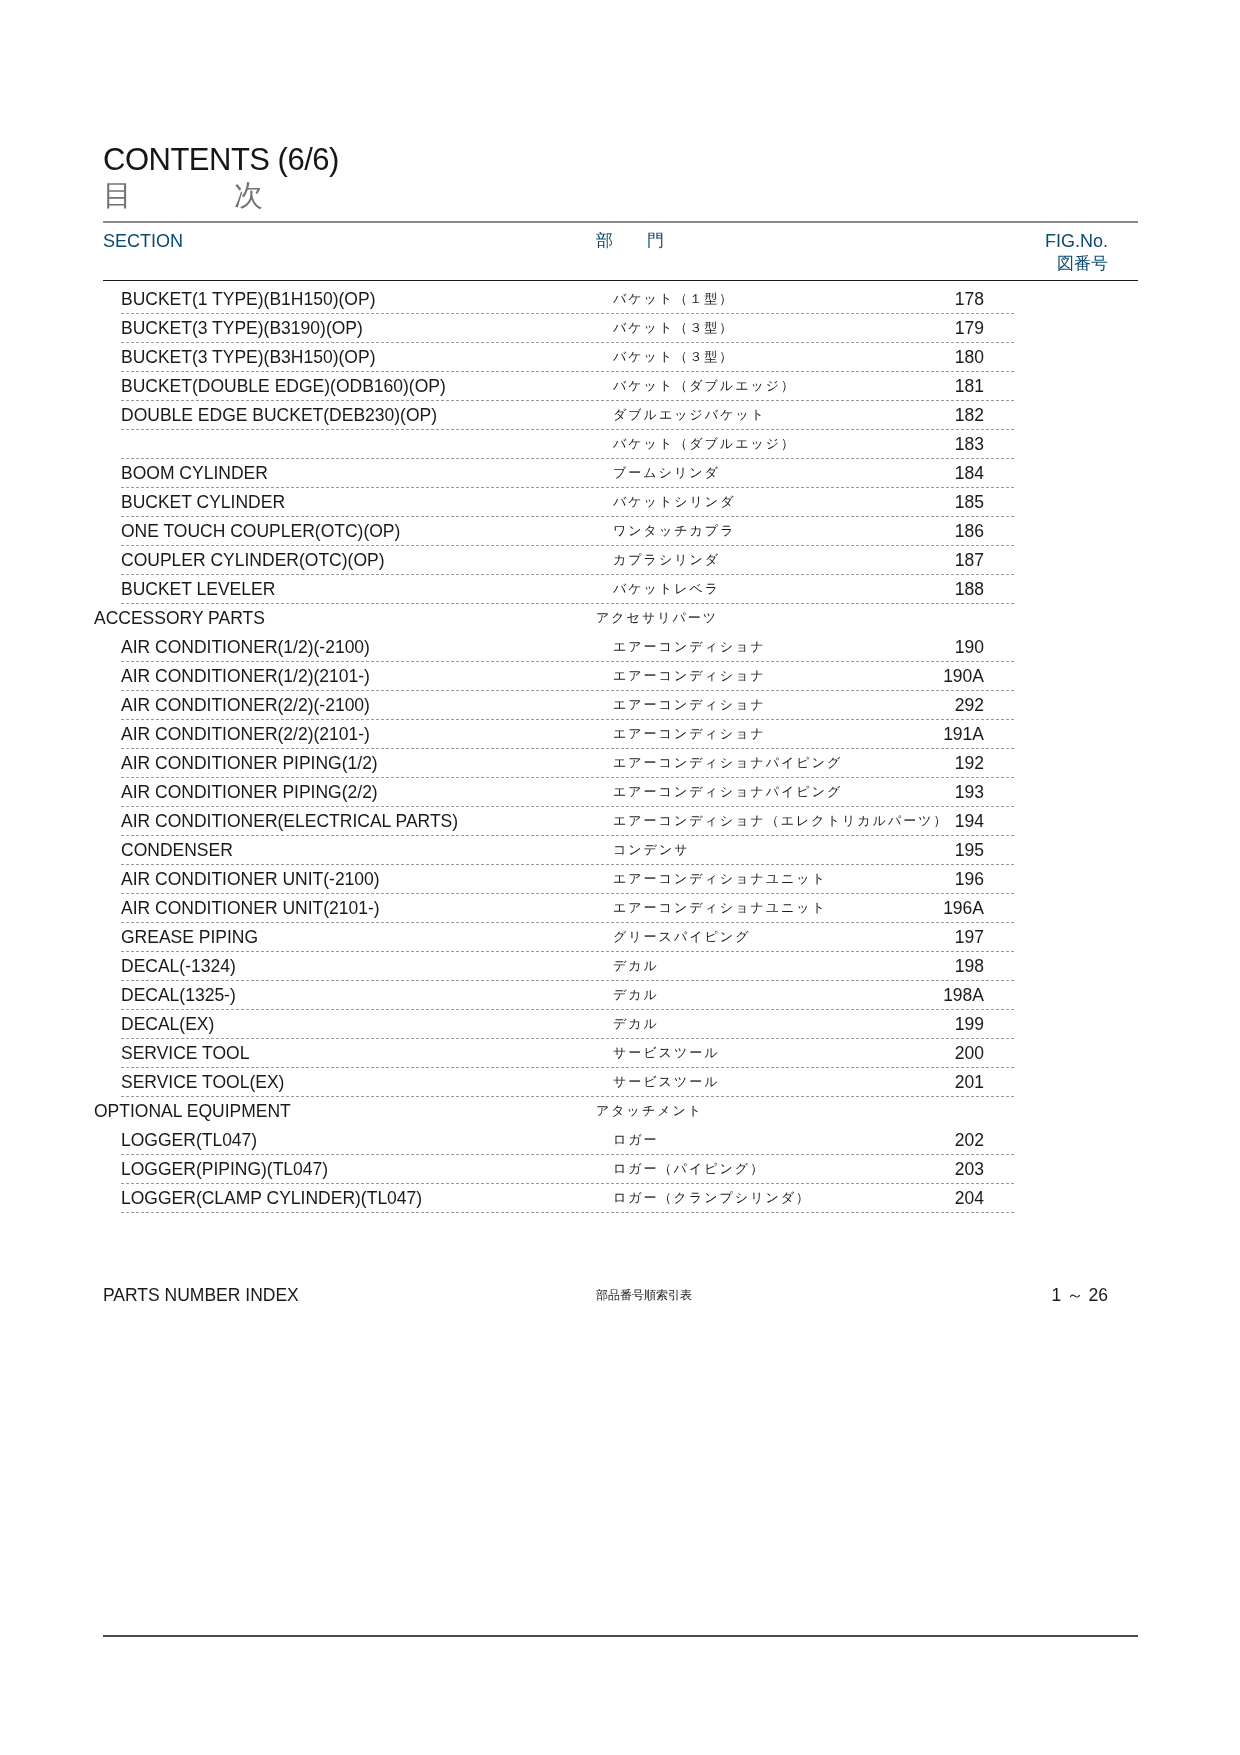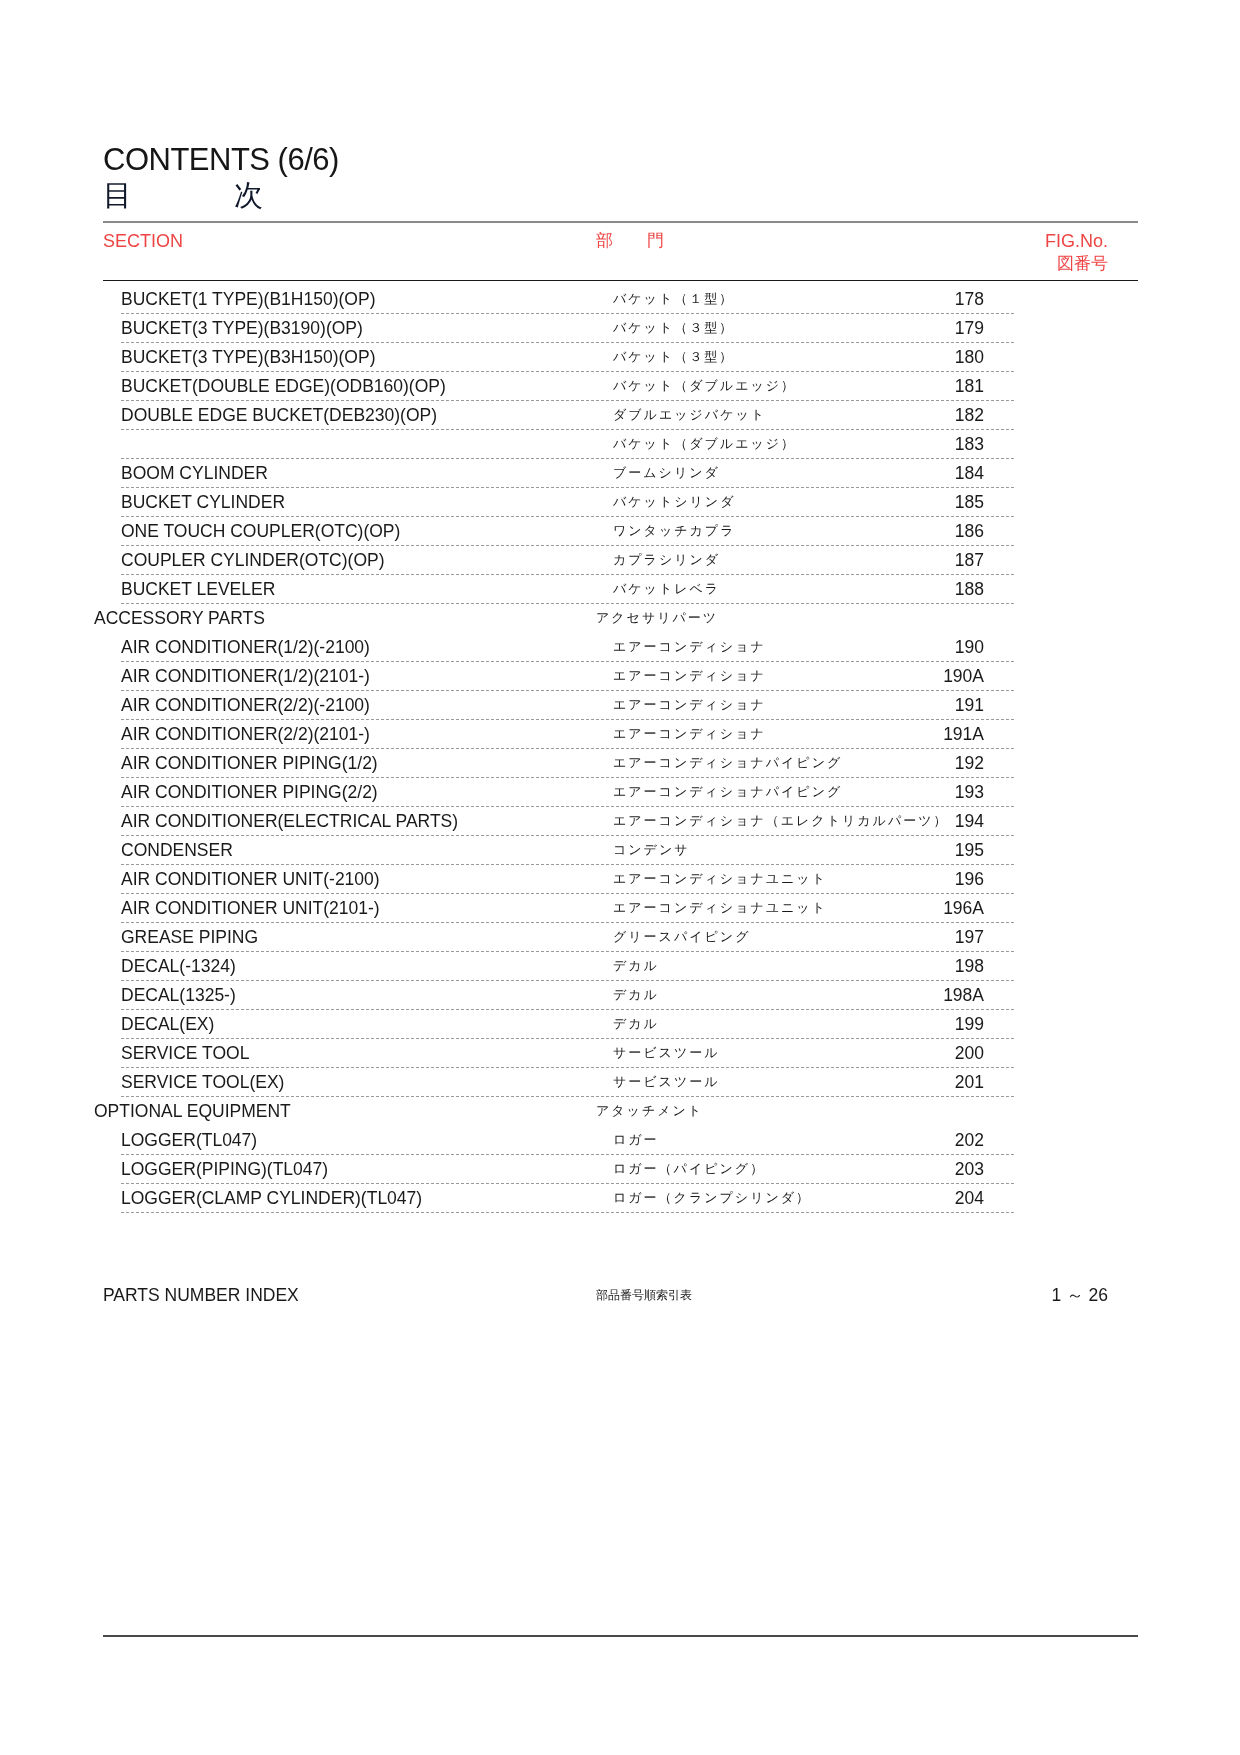--- a/index.html
+++ b/index.html
@@ -25,36 +25,36 @@
       letter-spacing: -0.5px;
       color: #161616;
     }
     .title-jp {
       position: absolute;
       left: 103px;
       top: 178px;
       font-size: 29px;
       line-height: 34px;
       font-family: "DejaVu Sans", sans-serif;
-      color: #0f172a;
+      color: #737373;
     }
     .title-jp span.gap { display: inline-block; width: 102px; }
     .rule-top {
       position: absolute;
       left: 103px;
       width: 1035px;
       top: 221px;
       height: 2px;
       background: #8a8a8a;
     }
     .col-head {
       position: absolute;
       font-size: 18px;
       line-height: 22px;
-      color: #ef4444;
+      color: #0c4a6e;
     }
     .hd-section { left: 103px; top: 230px; }
     .hd-jp { left: 596px; top: 229px; font-family: "DejaVu Sans", sans-serif; font-size: 17px; }
     .hd-jp .gap { display: inline-block; width: 34px; }
     .hd-fig {
       right: 132px;
       top: 230px;
       text-align: right;
     }
     .hd-fig .jp { font-family: "DejaVu Sans", sans-serif; font-size: 17px; display: block; }
@@ -201,21 +201,21 @@
       <span class="fig">190</span>
     </div>
     <div class="row item">
       <span class="en">AIR CONDITIONER(1/2)(2101-)</span>
       <span class="jp">エアーコンディショナ</span>
       <span class="fig">190A</span>
     </div>
     <div class="row item">
       <span class="en">AIR CONDITIONER(2/2)(-2100)</span>
       <span class="jp">エアーコンディショナ</span>
-      <span class="fig">191</span>
+      <span class="fig">292</span>
     </div>
     <div class="row item">
       <span class="en">AIR CONDITIONER(2/2)(2101-)</span>
       <span class="jp">エアーコンディショナ</span>
       <span class="fig">191A</span>
     </div>
     <div class="row item">
       <span class="en">AIR CONDITIONER PIPING(1/2)</span>
       <span class="jp">エアーコンディショナパイピング</span>
       <span class="fig">192</span>

